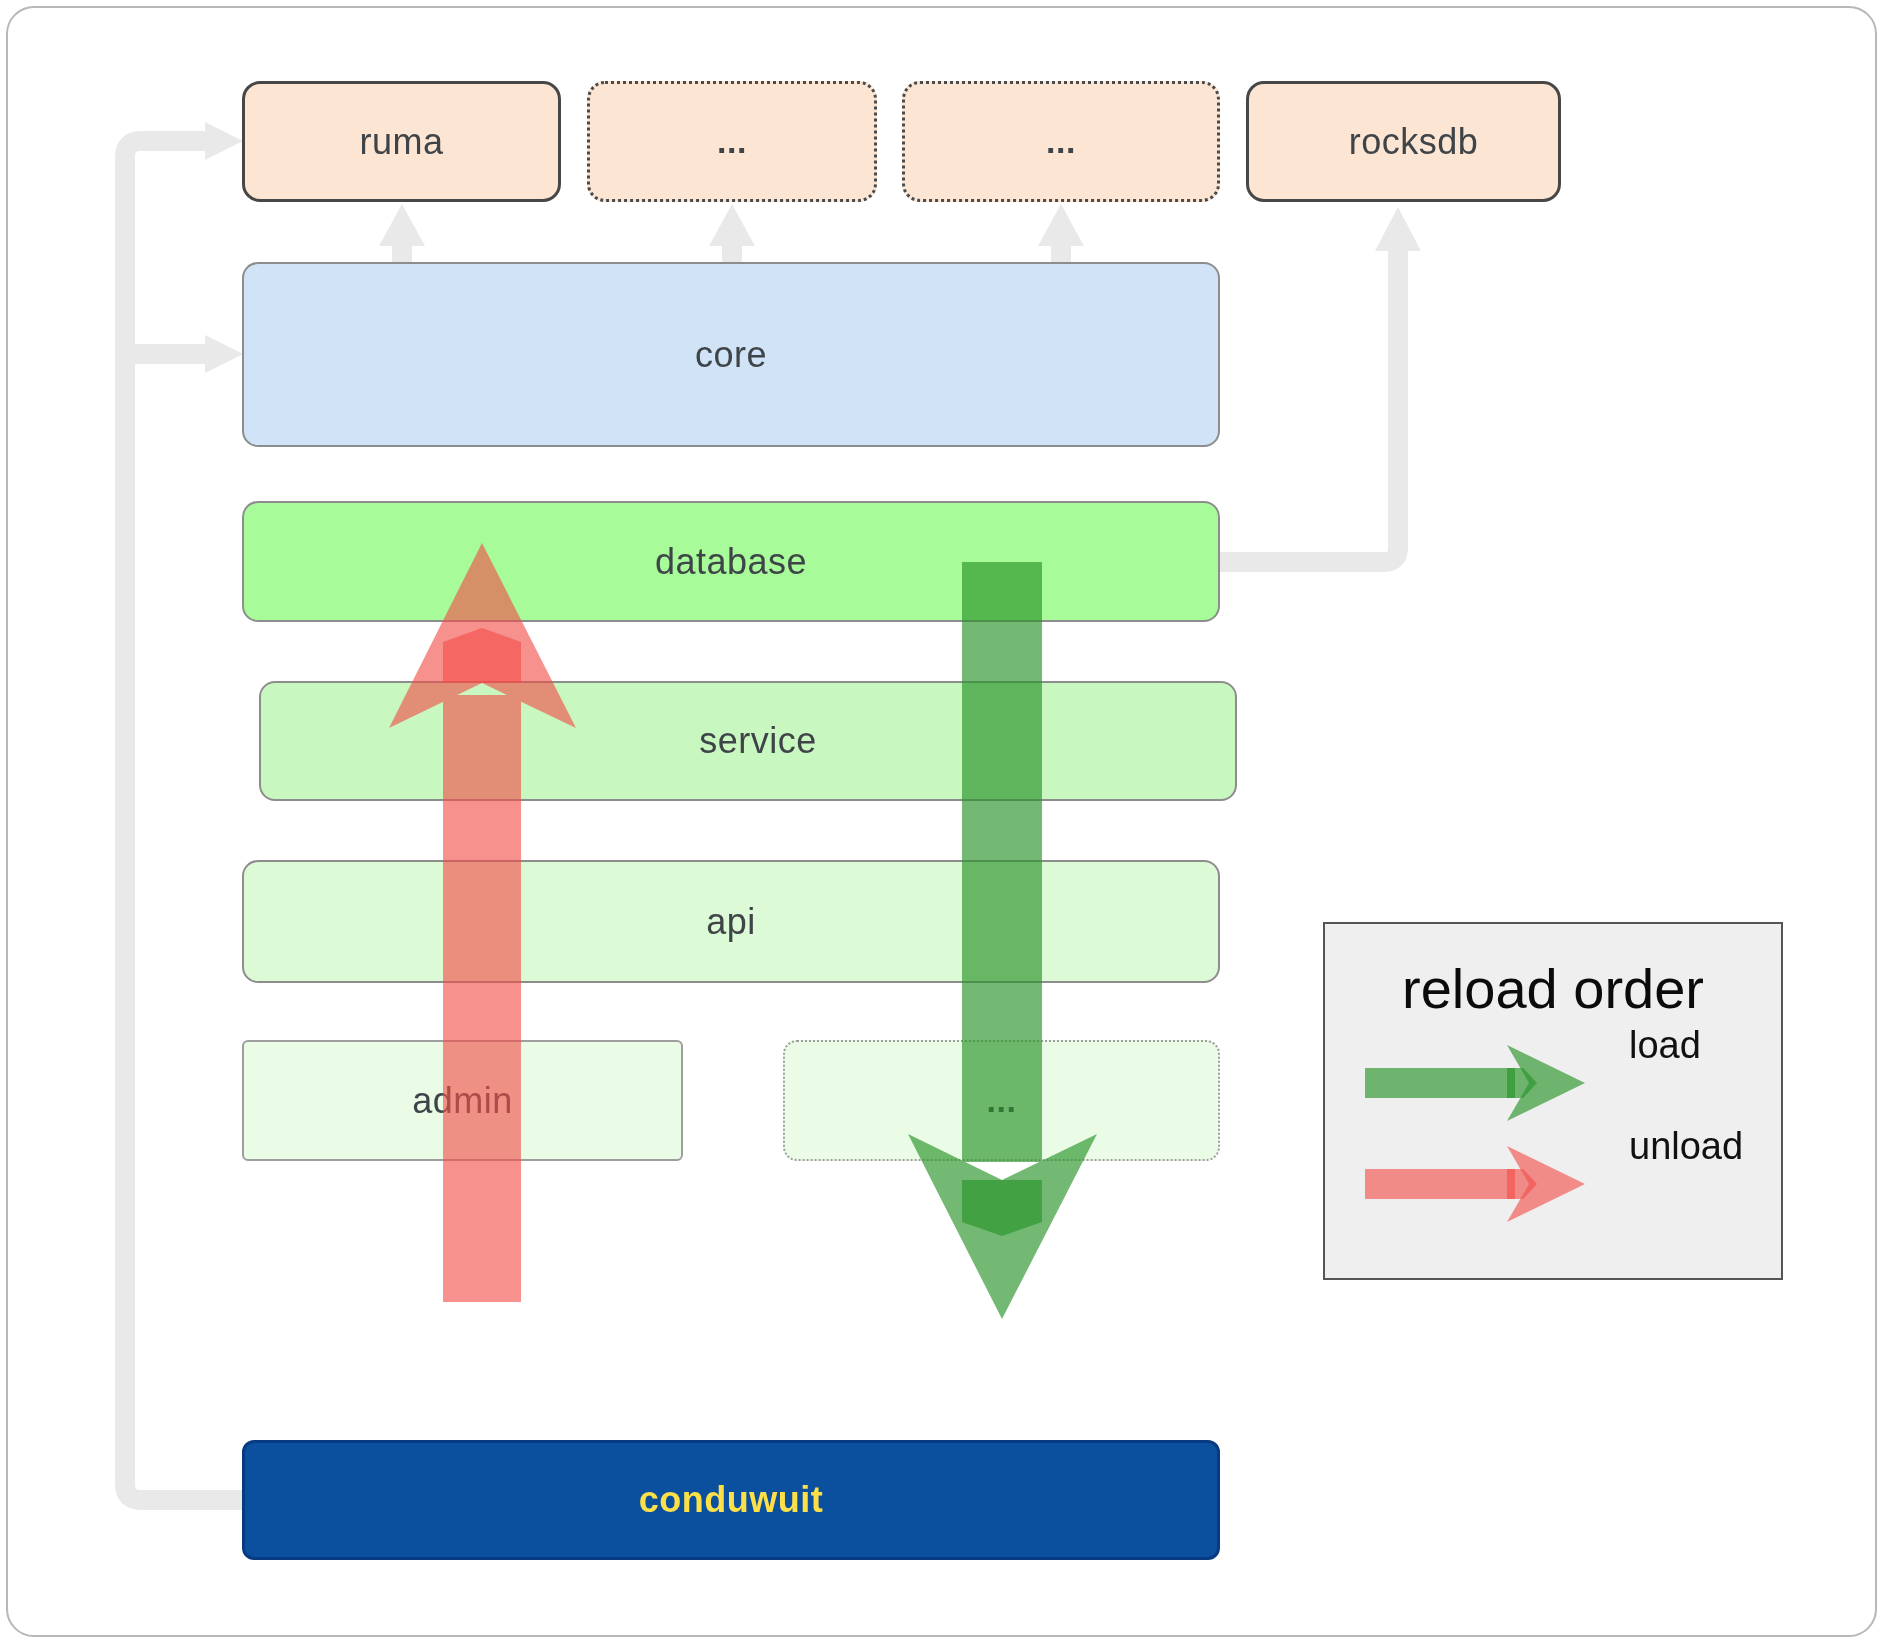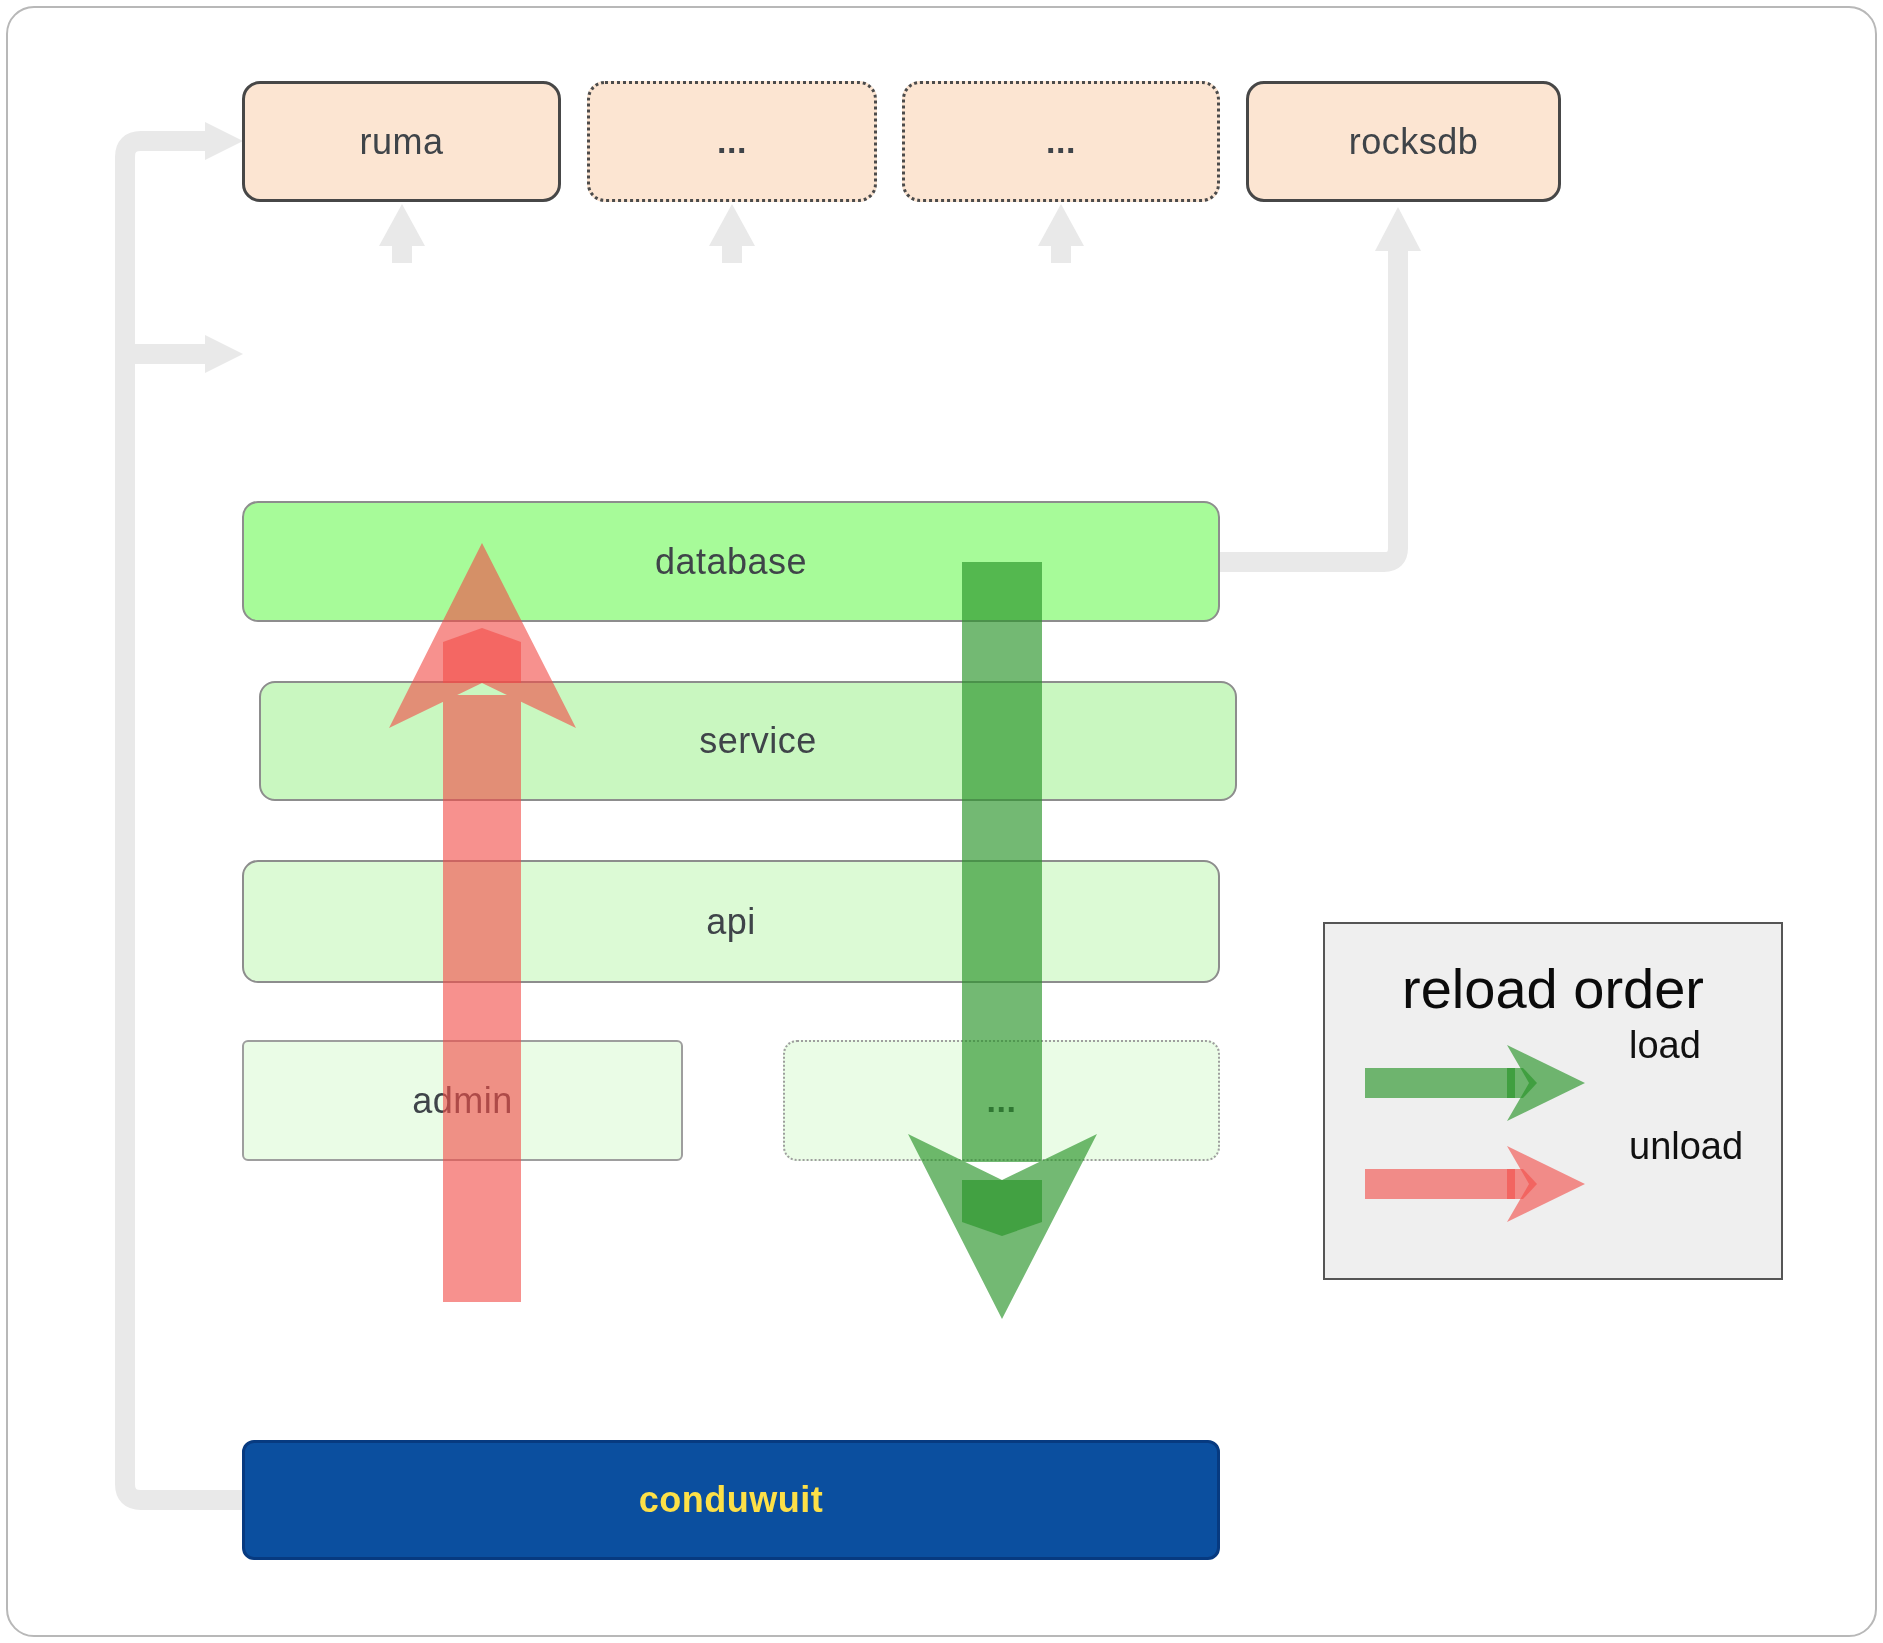--- a/index.html
+++ b/index.html
@@ -88,20 +88,23 @@
   <div class="box peach-dotted" style="left:587px;top:81px;width:290px;height:121px;">
     <span class="dots">...</span>
   </div>
   <div class="box peach-dotted" style="left:902px;top:81px;width:318px;height:121px;">
     <span class="dots">...</span>
   </div>
   <div class="box peach" style="left:1246px;top:81px;width:315px;height:121px;padding-left:20px;">
     <span>rocksdb</span>
   </div>
 
+  <div class="box blue" style="left:242px;top:262px;width:978px;height:185px;">
+    <span>core</span>
+  </div>
 
   <div class="box green1" style="left:242px;top:501px;width:978px;height:121px;">
     <span>database</span>
   </div>
 
   <div class="box green2" style="left:259px;top:681px;width:978px;height:120px;padding-left:20px;">
     <span>service</span>
   </div>
 
   <div class="box green3" style="left:242px;top:860px;width:978px;height:123px;">

